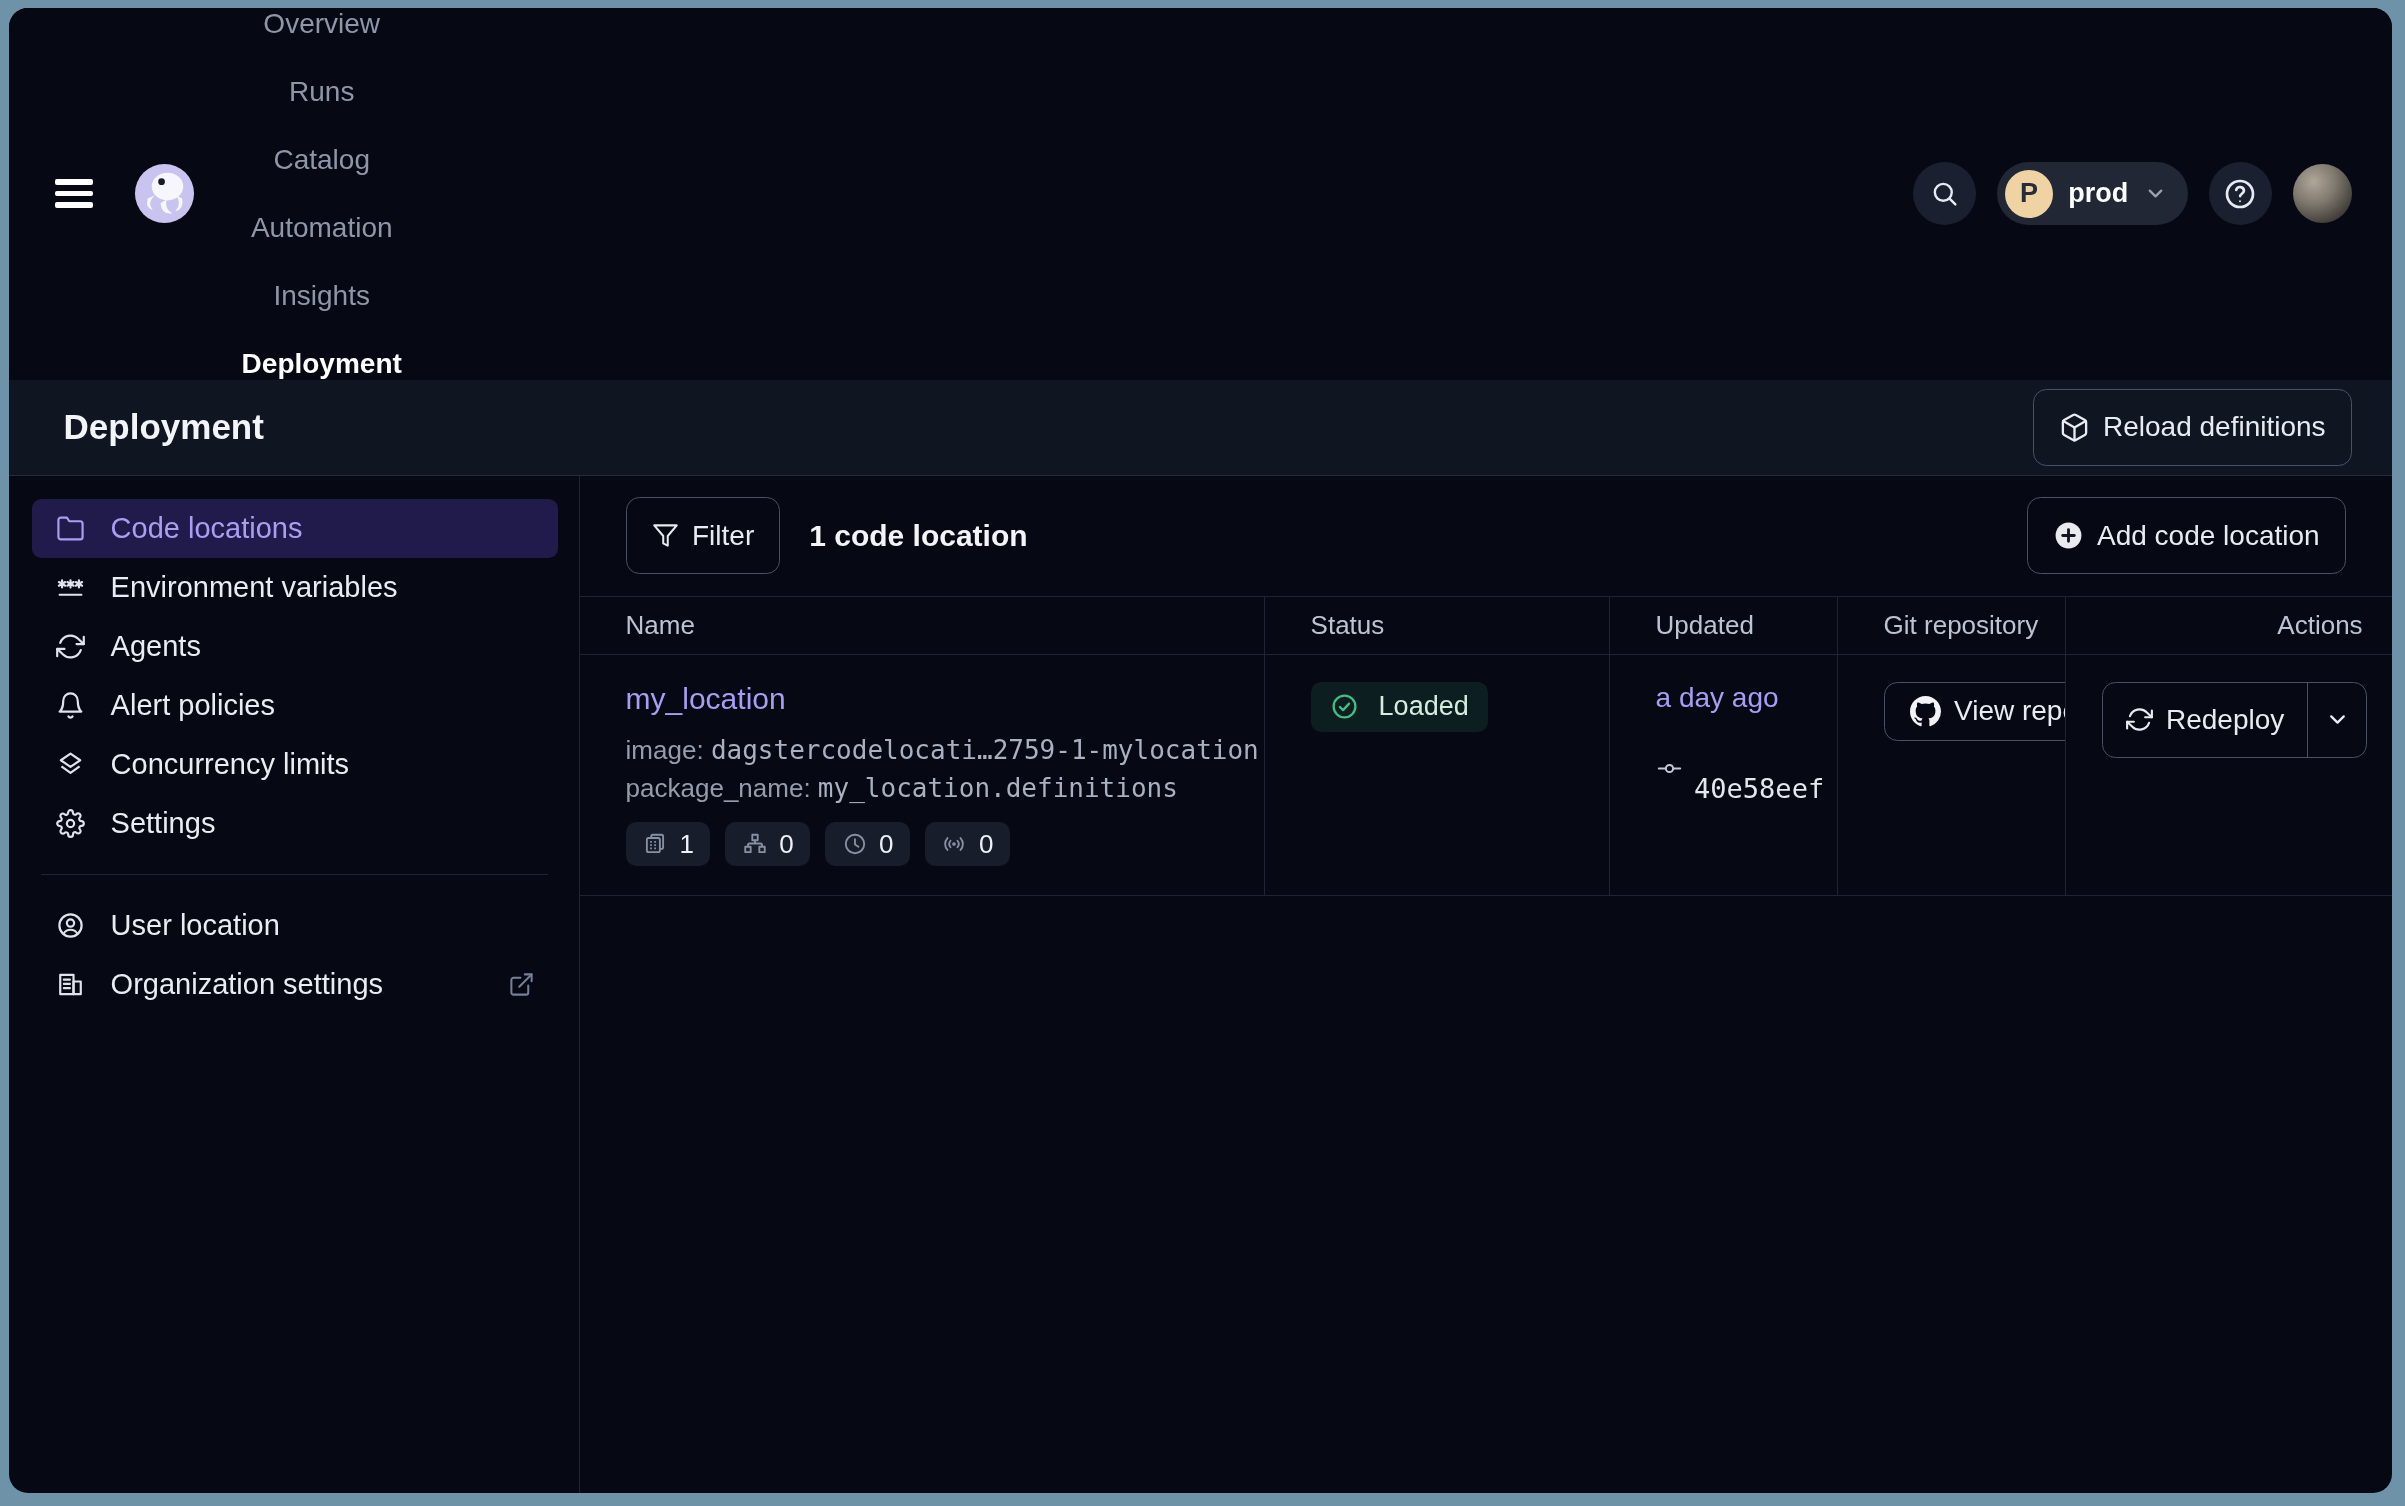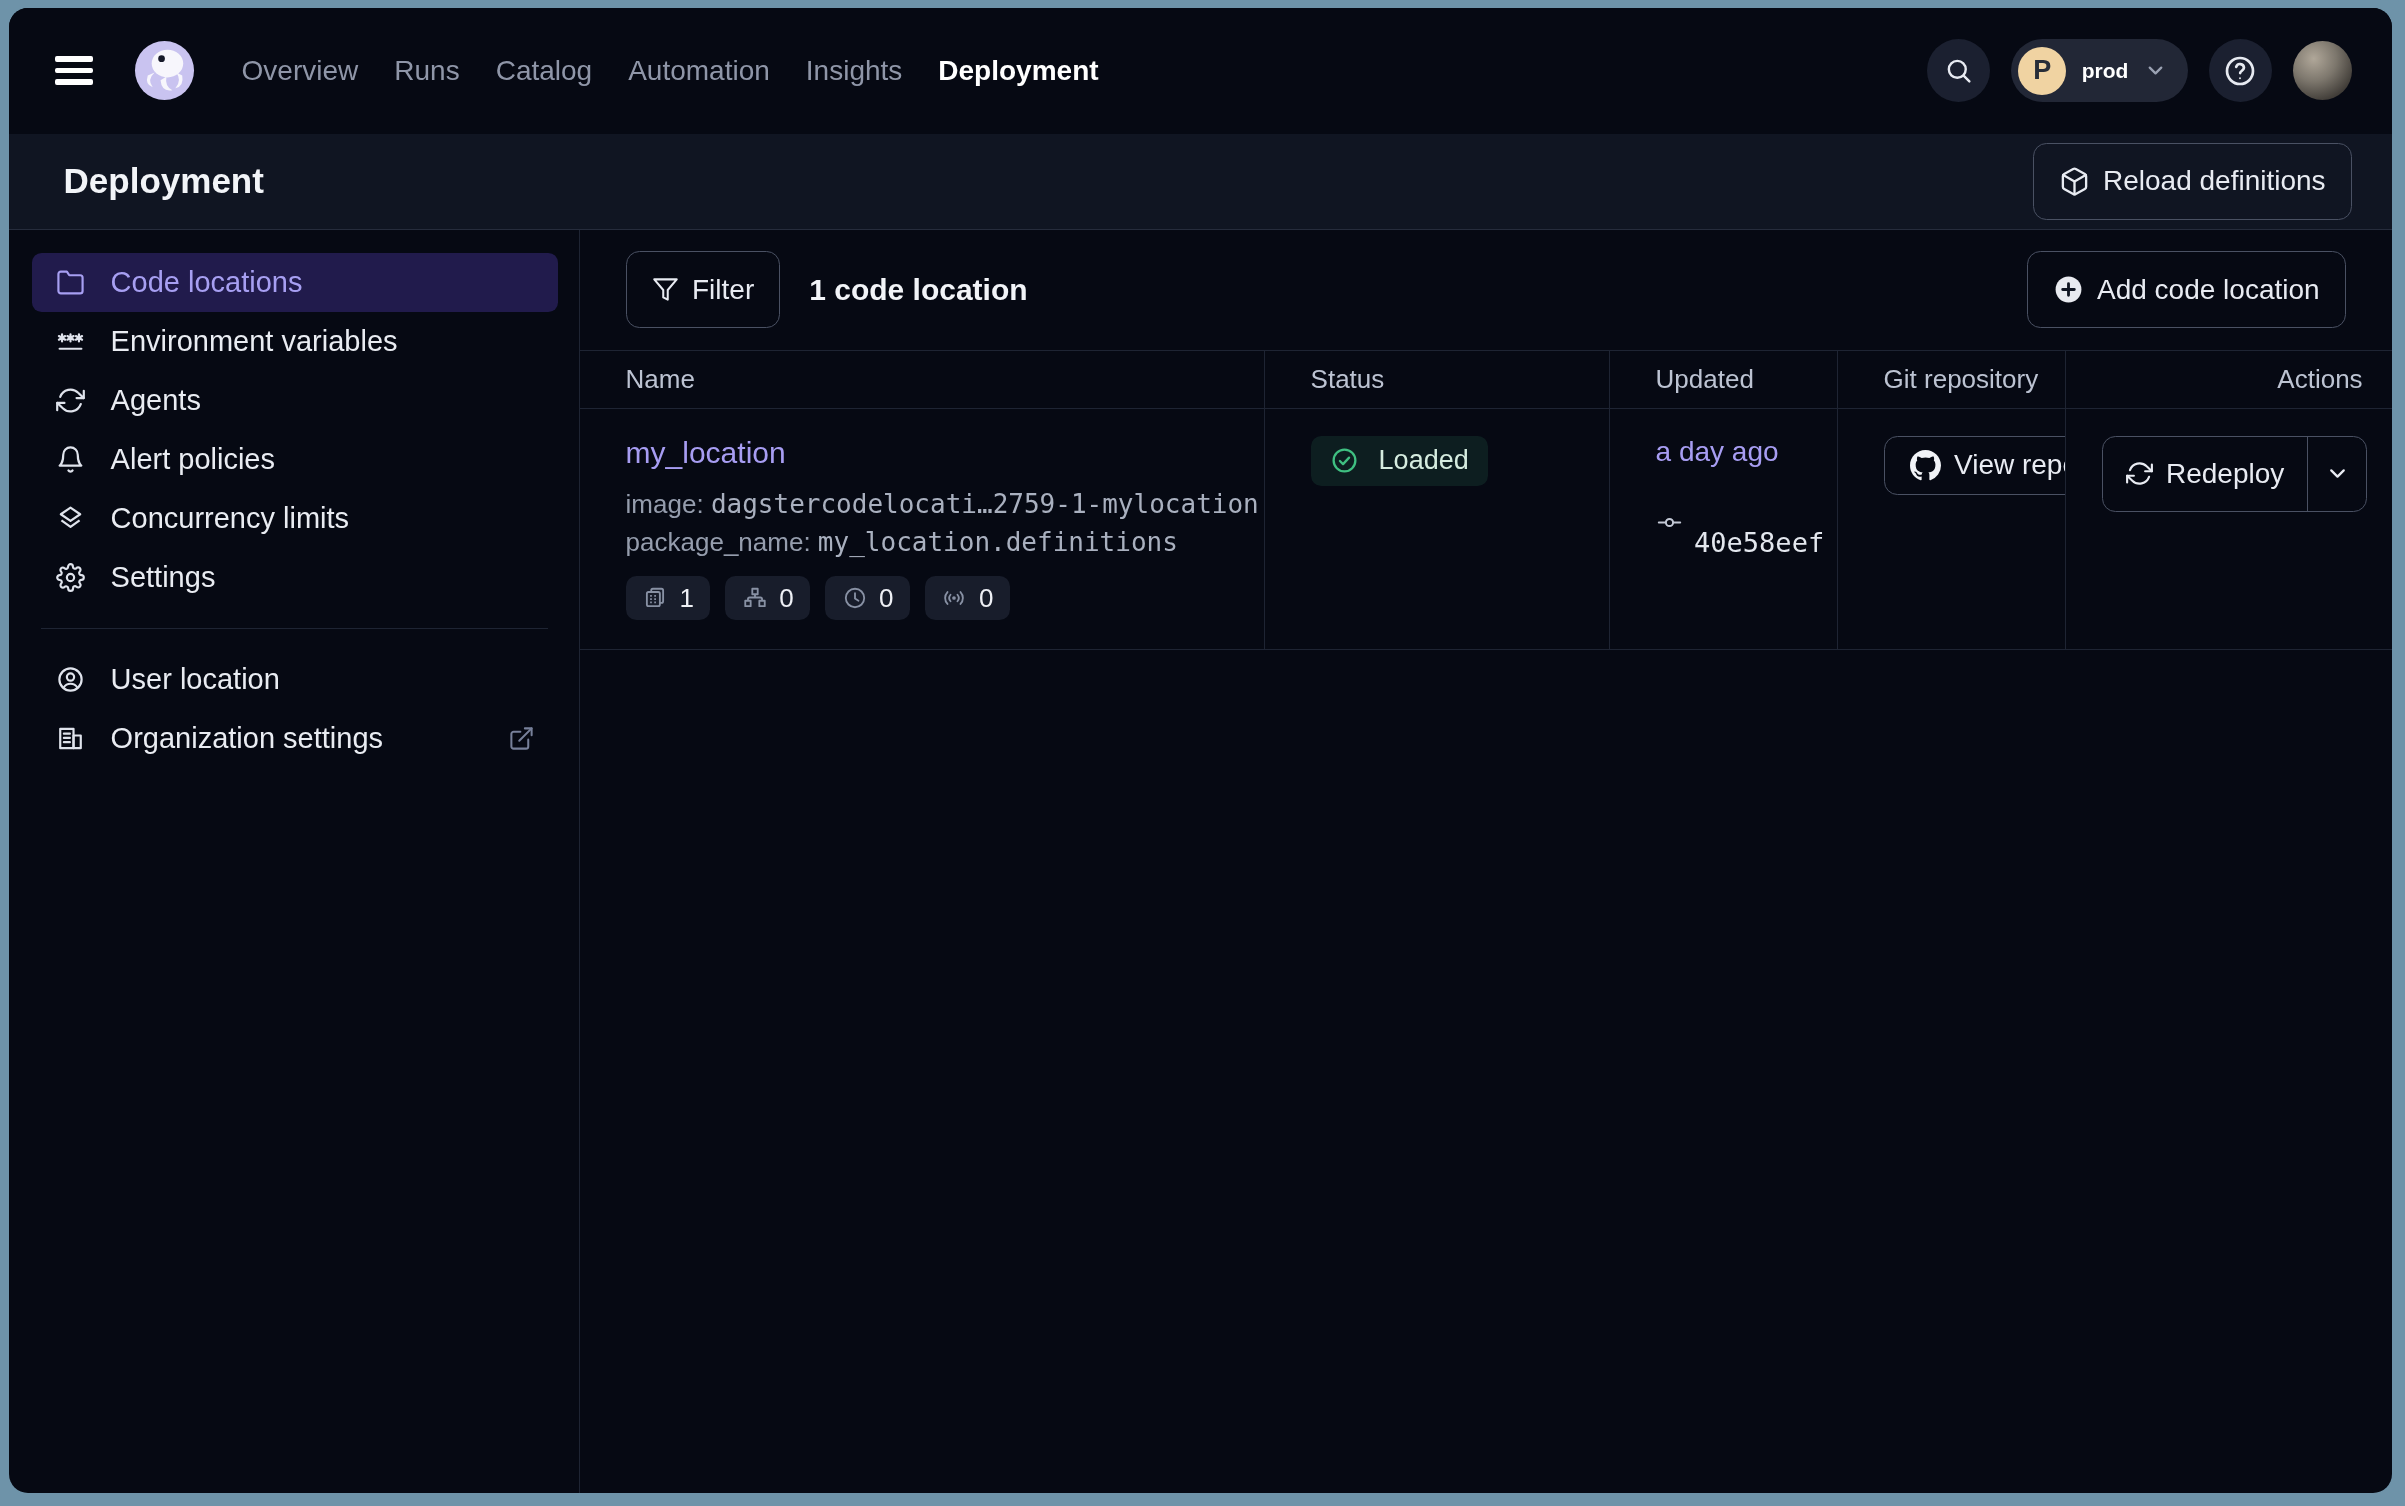--- a/index.html
+++ b/index.html
@@ -16,31 +16,31 @@
     position:absolute; left:8.6px; top:7.6px; right:13.4px; bottom:13.4px;
     background:#060913; border-radius:19px; overflow:hidden;
     display:flex; flex-direction:column;
   }
 
   
   .topnav { flex:0 0 126px; display:flex; align-items:center; padding:0 40px 0 46px; background:#060913; }
   .hamburger { width:38px; height:29px; display:flex; flex-direction:column; justify-content:space-between; cursor:pointer; background:none; border:none; }
   .hamburger span { display:block; height:5.7px; background:#ffffff; border-radius:1.9px; }
   .logo { width:63px; height:63px; margin-left:40px; flex:0 0 auto; }
-  .navlinks { display:flex; align-items:center; gap:36px; margin-left:46px; }
+  .navlinks { display:flex; align-items:center; gap:36px; margin-left:46px;flex-direction:column; }
   .navlink { font-size:28px; color:#8f96a8; text-decoration:none; }
   .navlink.active { color:#ffffff; font-weight:700; }
   .topnav-right { margin-left:auto; display:flex; align-items:center; gap:21px; }
   .iconbtn { width:63px; height:63px; border-radius:50%; background:#1b2030; border:none;
              display:flex; align-items:center; justify-content:center; color:#e7eaf1; cursor:pointer; }
   .envpill { height:63px; border-radius:32px; background:#222736; border:none; display:flex; align-items:center;
              gap:15.3px; padding:0 21px 0 7.6px; cursor:pointer; }
   .env-avatar { width:48px; height:48px; border-radius:50%; background:#f0d3a2; color:#272d38;
                 display:flex; align-items:center; justify-content:center; font-size:27px; font-weight:700; }
-  .env-name { font-size:21px; font-weight:600; color:#ffffff; }
+  .env-name { font-size:27px; font-weight:600; color:#ffffff; }
   .envpill .chev { color:#9aa1b2; }
   .avatar { width:59px; height:59px; border-radius:50%;
             background:radial-gradient(circle at 35% 30%, #b0a799 0%, #7d776d 40%, #433f3a 75%, #26241f 100%);
             border:none; cursor:pointer; }
 
   
   .page-header { flex:0 0 96px; background:#101522; border-bottom:1px solid #262c3c;
                  display:flex; align-items:center; padding:0 40px 0 55px; }
   .page-title { font-size:35px; font-weight:700; color:#f2f4f8; }
 

